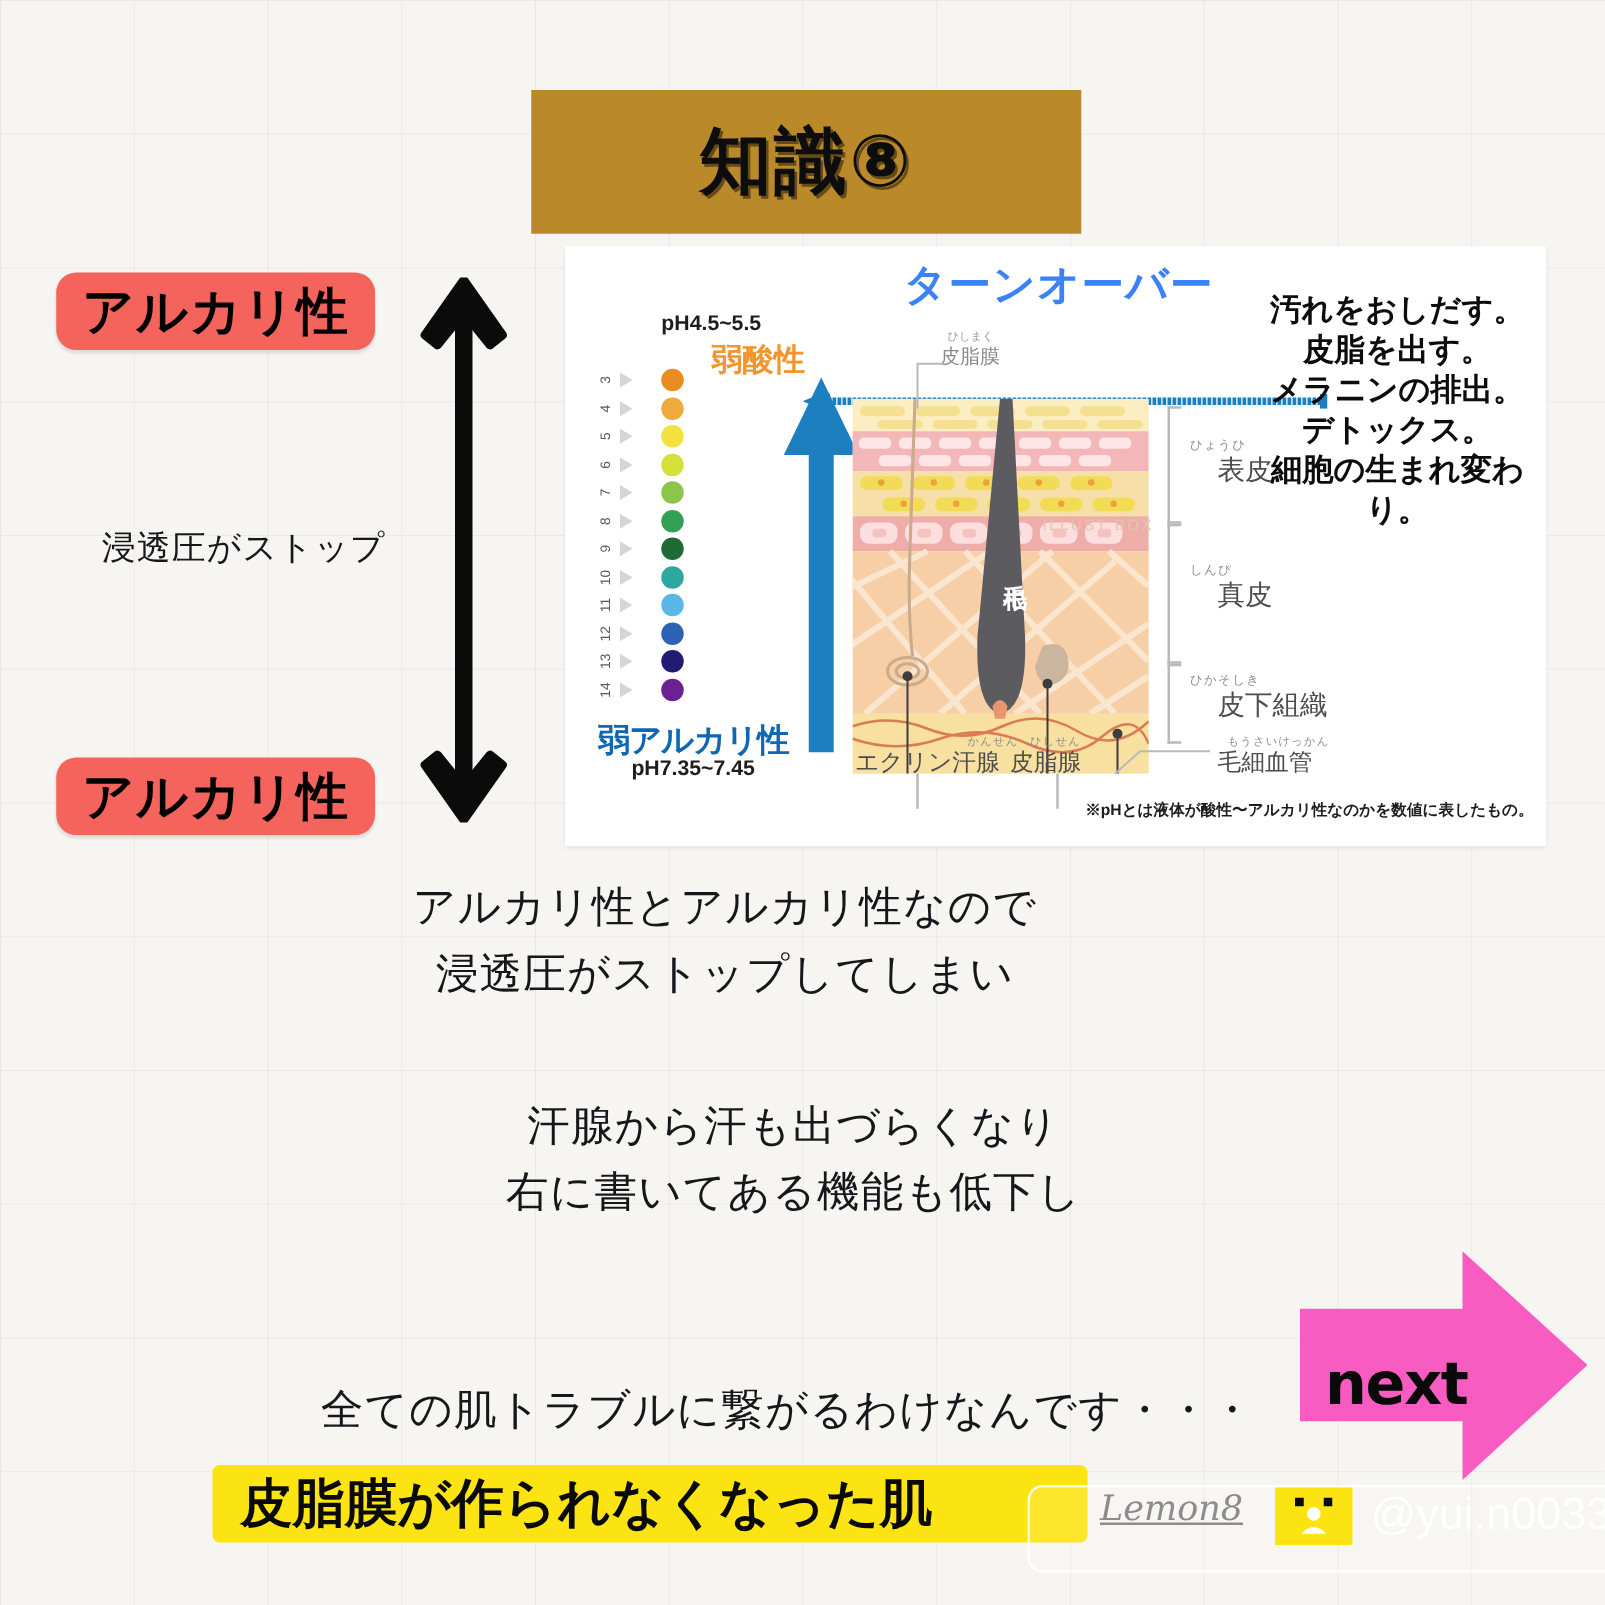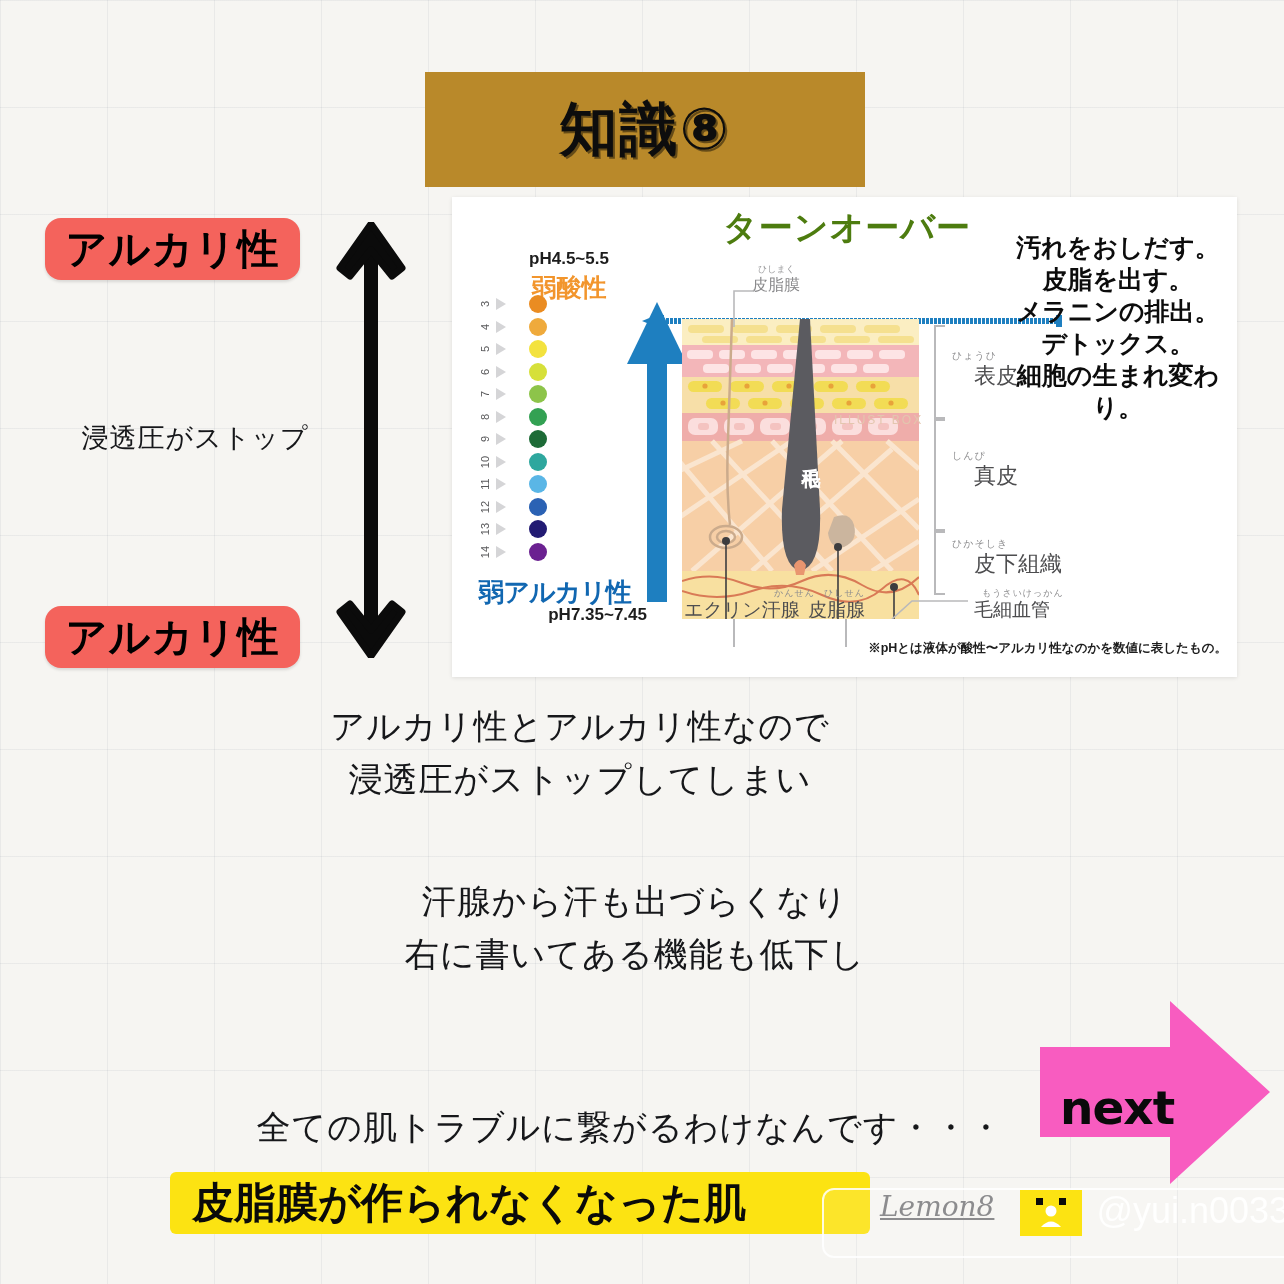--- a/index.html
+++ b/index.html
@@ -51,39 +51,39 @@
 
   
   #diagram-card{
     left:452px;top:197px;width:785px;height:480px;
     background:#ffffff;box-shadow:0 1px 4px rgba(0,0,0,.10);
   }
   
   #turnover-title{
     left:235px;top:8px;width:320px;text-align:center;
     font-family:"DejaVu Sans", sans-serif;
-    font-size:34px;font-weight:bold;color:#4d7c0f;letter-spacing:1px;
+    font-size:34px;font-weight:bold;color:#3b82f6;letter-spacing:1px;
   }
   
   #ph-top-label{left:42px;top:52px;width:150px;text-align:center;
      font-size:17px;font-weight:bold;color:#1d1d1d;}
-  #ph-top-sub{left:42px;top:74px;width:150px;text-align:center;
+  #ph-top-sub{left:42px;top:74px;width:150px;text-align:right;
      font-family:"DejaVu Sans",sans-serif;
      font-size:25px;font-weight:bold;color:#f2952c;}
   #ph-scale{left:22px;top:96px;width:110px;}
   .ph-row{display:flex;align-items:center;height:22.5px;}
   .ph-num{width:22px;text-align:center;font-size:11px;color:#59595b;
      transform:rotate(-90deg);}
   .ph-tri{width:18px;height:0;border-top:6px solid transparent;
      border-bottom:6px solid transparent;border-left:10px solid #d5d5d7;}
   .ph-dot{width:18px;height:18px;border-radius:50%;margin-left:5px;}
   #ph-bottom-label{left:10px;top:378px;width:185px;text-align:center;
      font-family:"DejaVu Sans",sans-serif;
      font-size:26px;font-weight:bold;color:#1167b1;letter-spacing:-1px;}
-  #ph-bottom-sub{left:10px;top:408px;width:185px;text-align:right;
+  #ph-bottom-sub{left:10px;top:408px;width:185px;text-align:center;
      font-size:17px;font-weight:bold;color:#1d1d1d;}
 
   
   #blue-up-arrow{left:175px;top:105px;width:60px;height:300px;}
   #blue-line{left:190px;top:118px;width:420px;height:12px;}
 
   
   #skin{left:230px;top:122px;width:237px;height:300px;overflow:hidden;}
   #sebum-label{left:300px;top:78px;font-size:16px;color:#8a8a8c;}
   #sebum-ruby{left:306px;top:66px;font-size:9px;color:#9b9b9d;}

